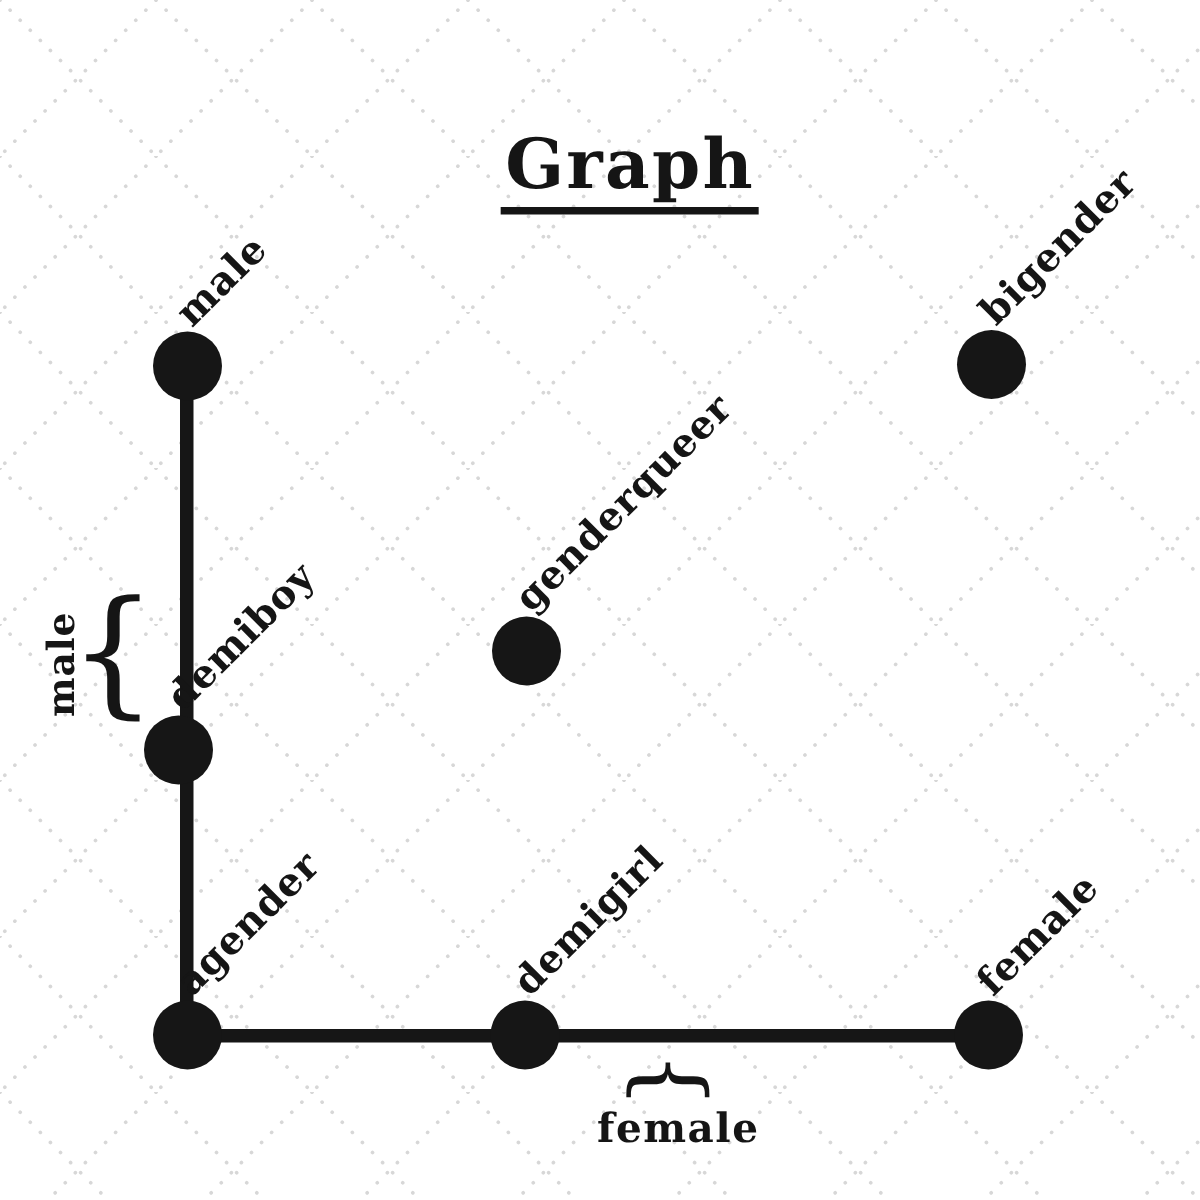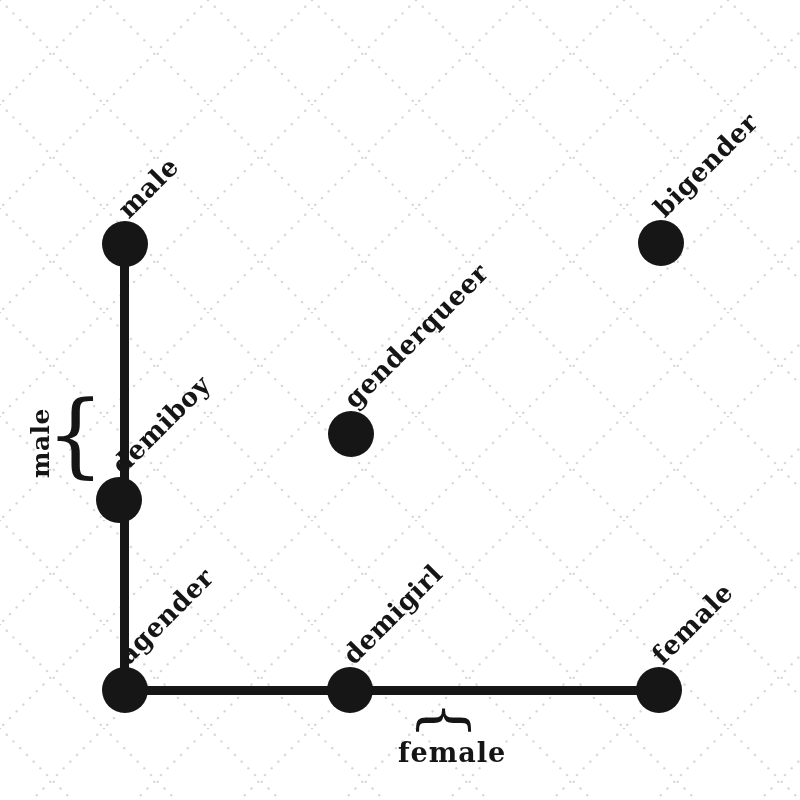--- a/index.html
+++ b/index.html
@@ -75,20 +75,21 @@
       <pattern id="diag" width="104" height="104" patternUnits="userSpaceOnUse">
         <path d="M0 0 L104 104 M104 0 L0 104" stroke="#d7d7d7" stroke-width="2.4" stroke-linecap="round" stroke-dasharray="0.1 9.4" fill="none"></path>
       </pattern>
     </defs>
     <rect width="800" height="800" fill="#ffffff"></rect>
     <rect width="800" height="800" fill="url(#diag)"></rect>
   </svg>
 
   <div class="layer">
 
+    <div class="title">Graph</div>
 
     <div class="line line-vertical"></div>
     <div class="line line-horizontal"></div>
 
     <div class="dot dot-male"></div>
     <div class="dot dot-bigender"></div>
     <div class="dot dot-genderqueer"></div>
     <div class="dot dot-demiboy"></div>
     <div class="dot dot-agender"></div>
     <div class="dot dot-demigirl"></div>

